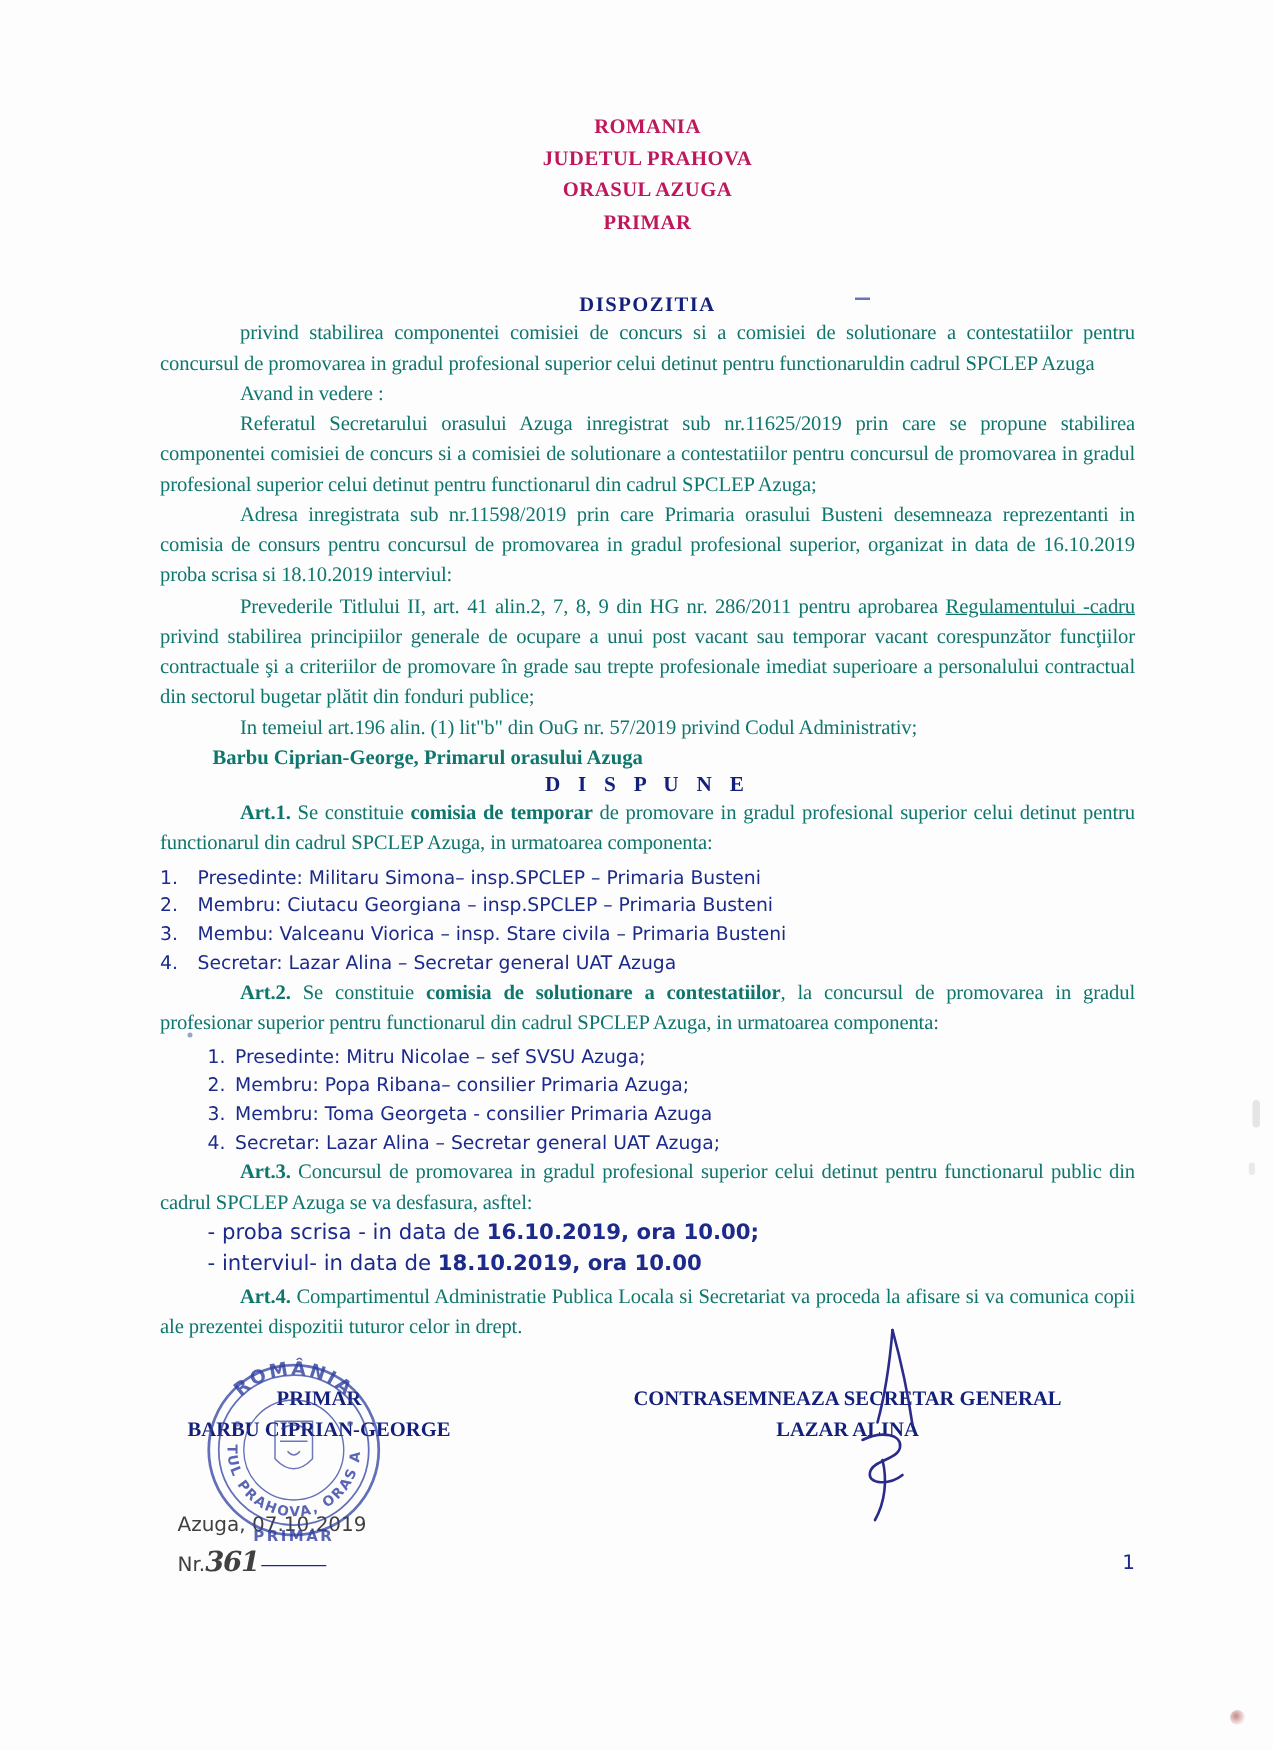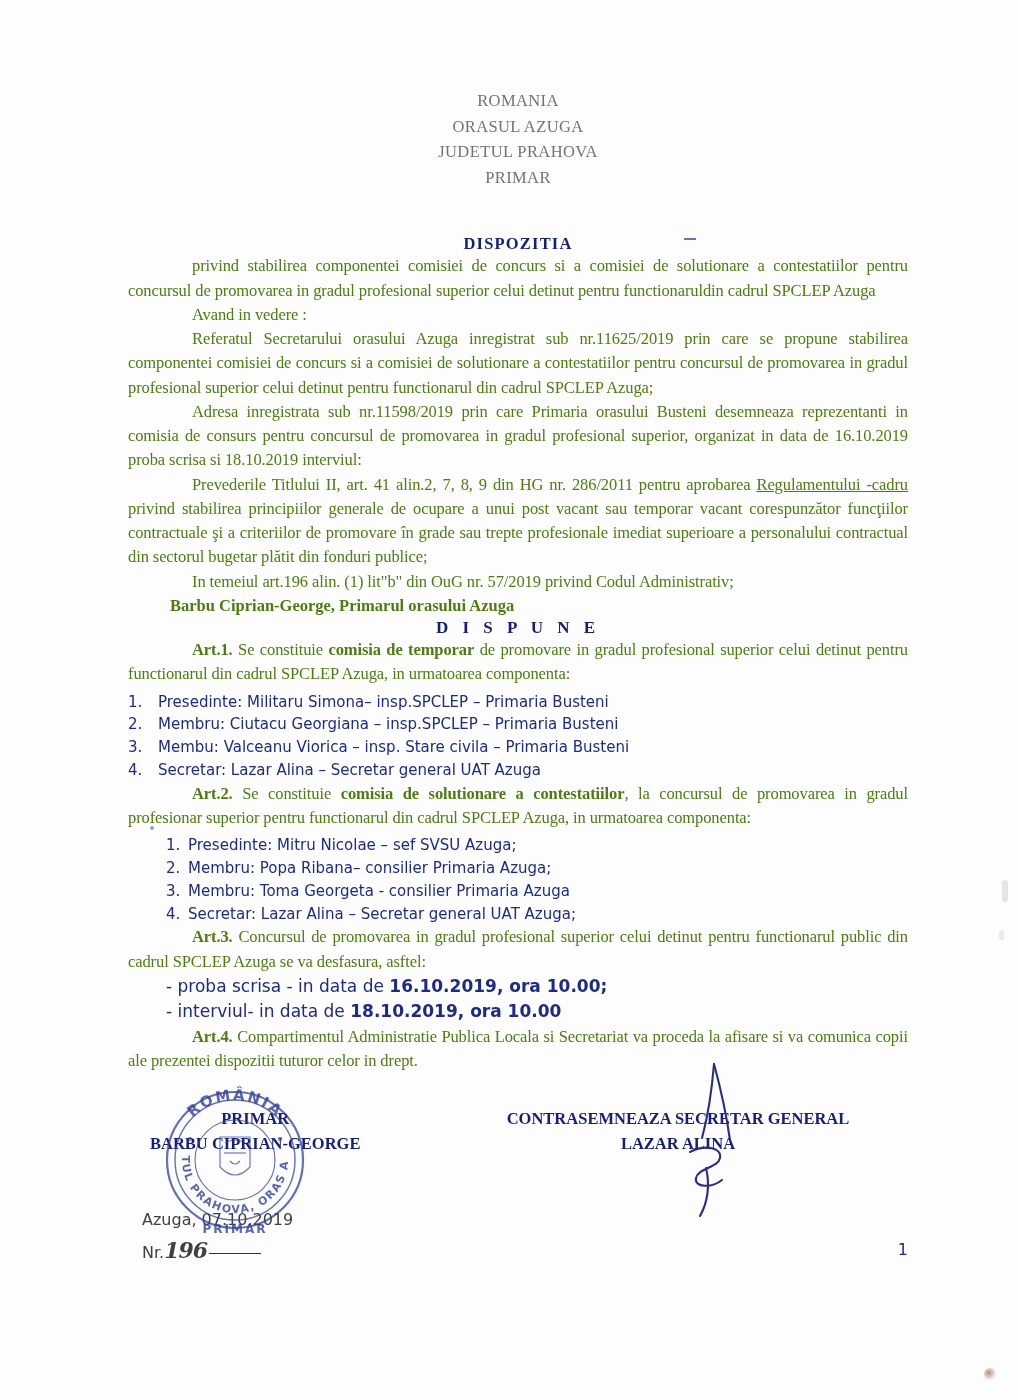--- a/index.html
+++ b/index.html
@@ -26,25 +26,25 @@
     position: absolute;
     left: 128px;
     top: 88px;
     width: 780px;
     color: #1c2a8a;
   }
 
   
   .header {
     text-align: center;
-    font-weight: normal;
+    font-weight: bold;
     font-size: 16.5px;
     line-height: 1.55;
     letter-spacing: 0.4px;
-    color: #737373;
+    color: #be185d;
   }
   .header div { white-space: nowrap; }
 
   .title-line {
     text-align: center;
     font-weight: bold;
     font-size: 16.5px;
     letter-spacing: 1.2px;
     margin-top: 44px;
     color: #141f7a;
@@ -57,21 +57,21 @@
     width: 12px;
     height: 2px;
     background: #6a74b8;
   }
 
   p.body {
     margin: 0;
     font-size: 16.5px;
     line-height: 1.47;
     text-align: justify;
-    color: #4d7c0f;
+    color: #0f766e;
     font-family: "Liberation Serif", serif;
   }
   .sans {
     font-family: "DejaVu Sans", sans-serif;
     font-size: 15px;
     letter-spacing: -0.1px;
   }
   .indent { text-indent: 64px; }
   .indent-sm { text-indent: 42px; }
   .gap-s { margin-top: 12px; }
@@ -239,22 +239,22 @@
   }
 </style>
 </head>
 <body>
 
 <div class="page">
   <div class="doc">
 
     <div class="header">
       <div>ROMANIA</div>
+      <div>JUDETUL PRAHOVA</div>
       <div>ORASUL AZUGA</div>
-      <div>JUDETUL PRAHOVA</div>
       <div>PRIMAR</div>
     </div>
 
     <div class="title-line">
       <span>DISPOZITIA</span>
       <span class="title-dash"></span>
     </div>
 
     <p class="body sans indent gap-s">privind stabilirea componentei comisiei de concurs si a comisiei de solutionare a contestatiilor pentru concursul de promovarea in gradul profesional superior celui detinut pentru functionaruldin cadrul SPCLEP Azuga</p>
 
@@ -322,21 +322,21 @@
       <div class="sig-left">
         <div>PRIMAR</div>
         <div>BARBU CIPRIAN-GEORGE</div>
       </div>
       <div class="sig-right">
         <div>CONTRASEMNEAZA SECRETAR GENERAL</div>
         <div>LAZAR ALINA</div>
       </div>
       <div class="place-date">
         <div>Azuga, 07.10.2019</div>
-        <div class="nr-line"><span>Nr.</span><span class="nr-hand">196</span><span class="nr-underline"></span></div>
+        <div class="nr-line"><span>Nr.</span><span class="nr-hand">361</span><span class="nr-underline"></span></div>
       </div>
     </div>
 
   </div>
 
   <div class="stamp">
     <svg width="170" height="170" viewBox="0 0 170 170" xmlns="http://www.w3.org/2000/svg">
       <defs>
         <path id="arcTop" d="M 25,85 A 60,60 0 0 1 145,85"></path>
         <path id="arcBottom" d="M 32,85 A 53,53 0 0 0 138,85"></path>

